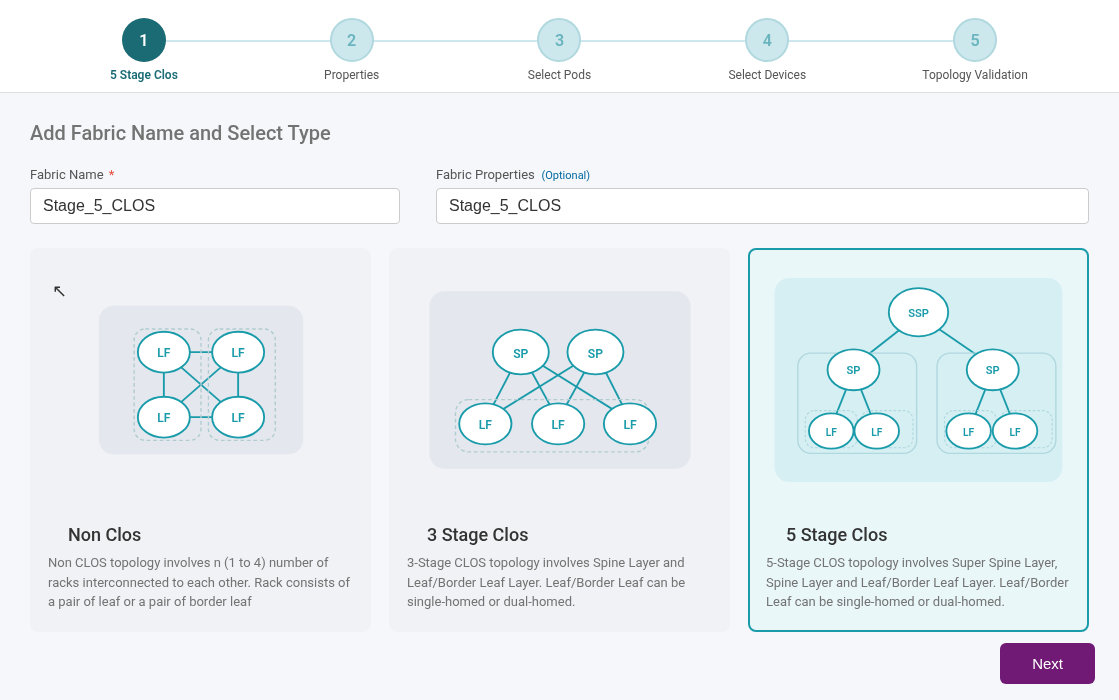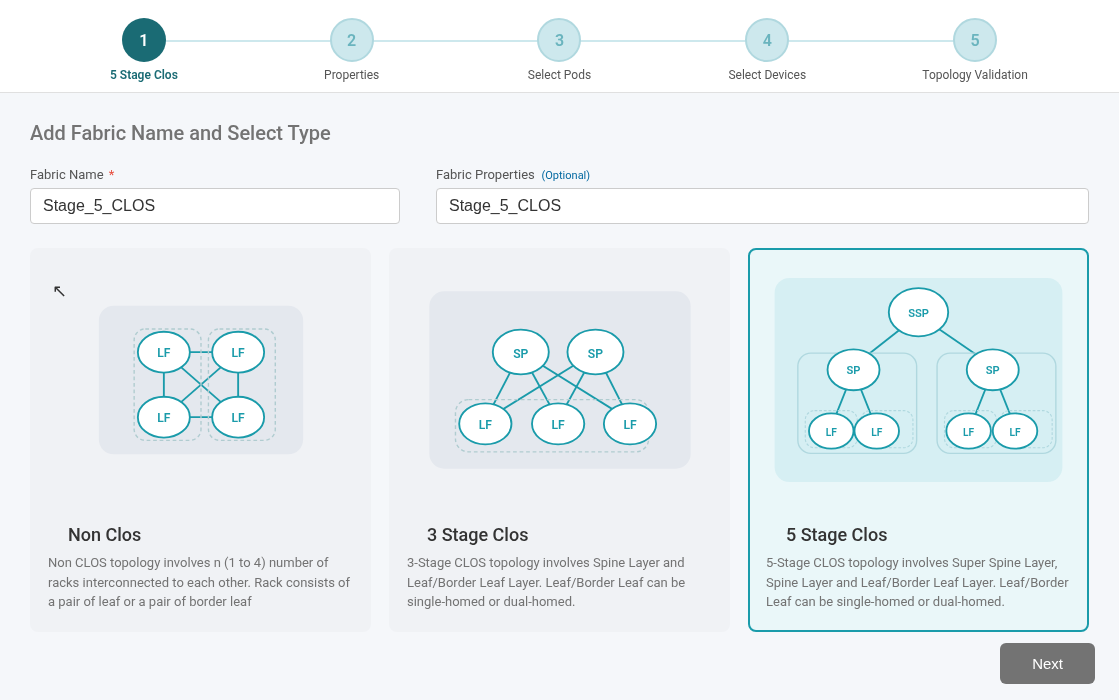--- a/index.html
+++ b/index.html
@@ -154,21 +154,21 @@
     }
 
     
     .footer {
       position: fixed;
       bottom: 0;
       right: 0;
       padding: 16px 24px;
     }
     .next-btn {
-      background: #737373;
+      background: #701a75;
       color: #fff;
       border: none;
       border-radius: 6px;
       padding: 12px 32px;
       font-size: 15px;
       font-weight: 500;
       cursor: pointer;
     }
 
     

